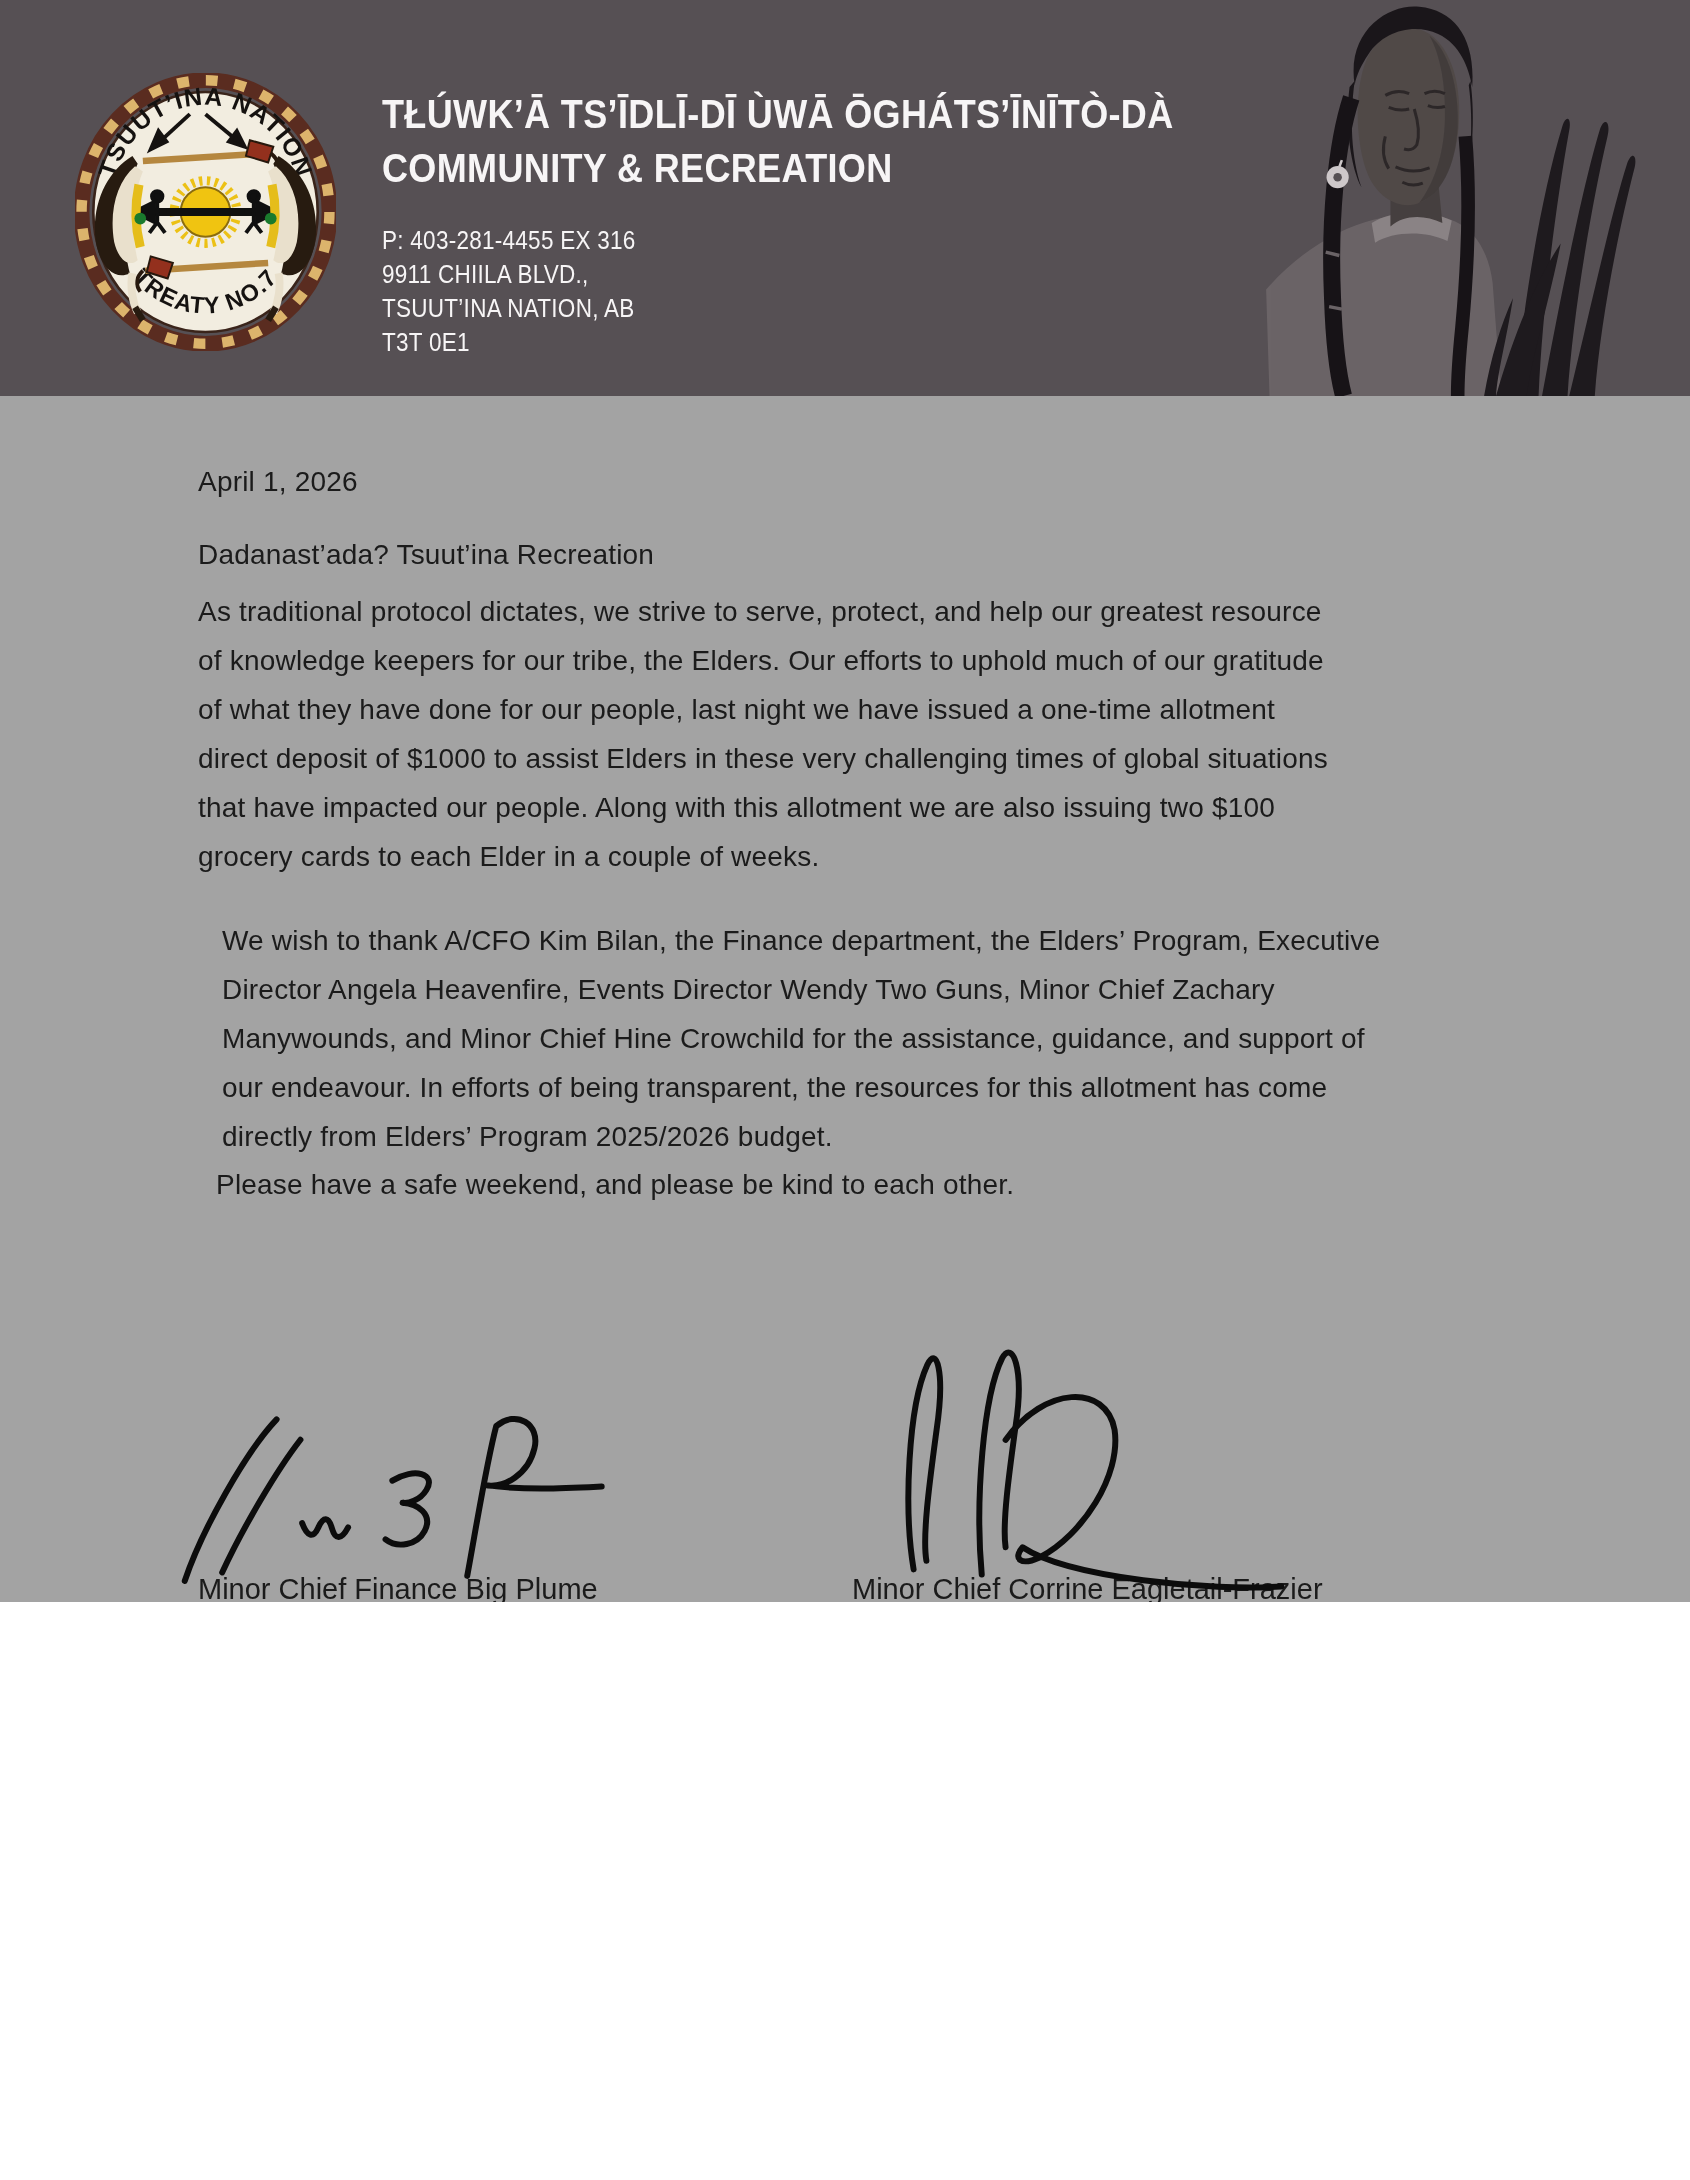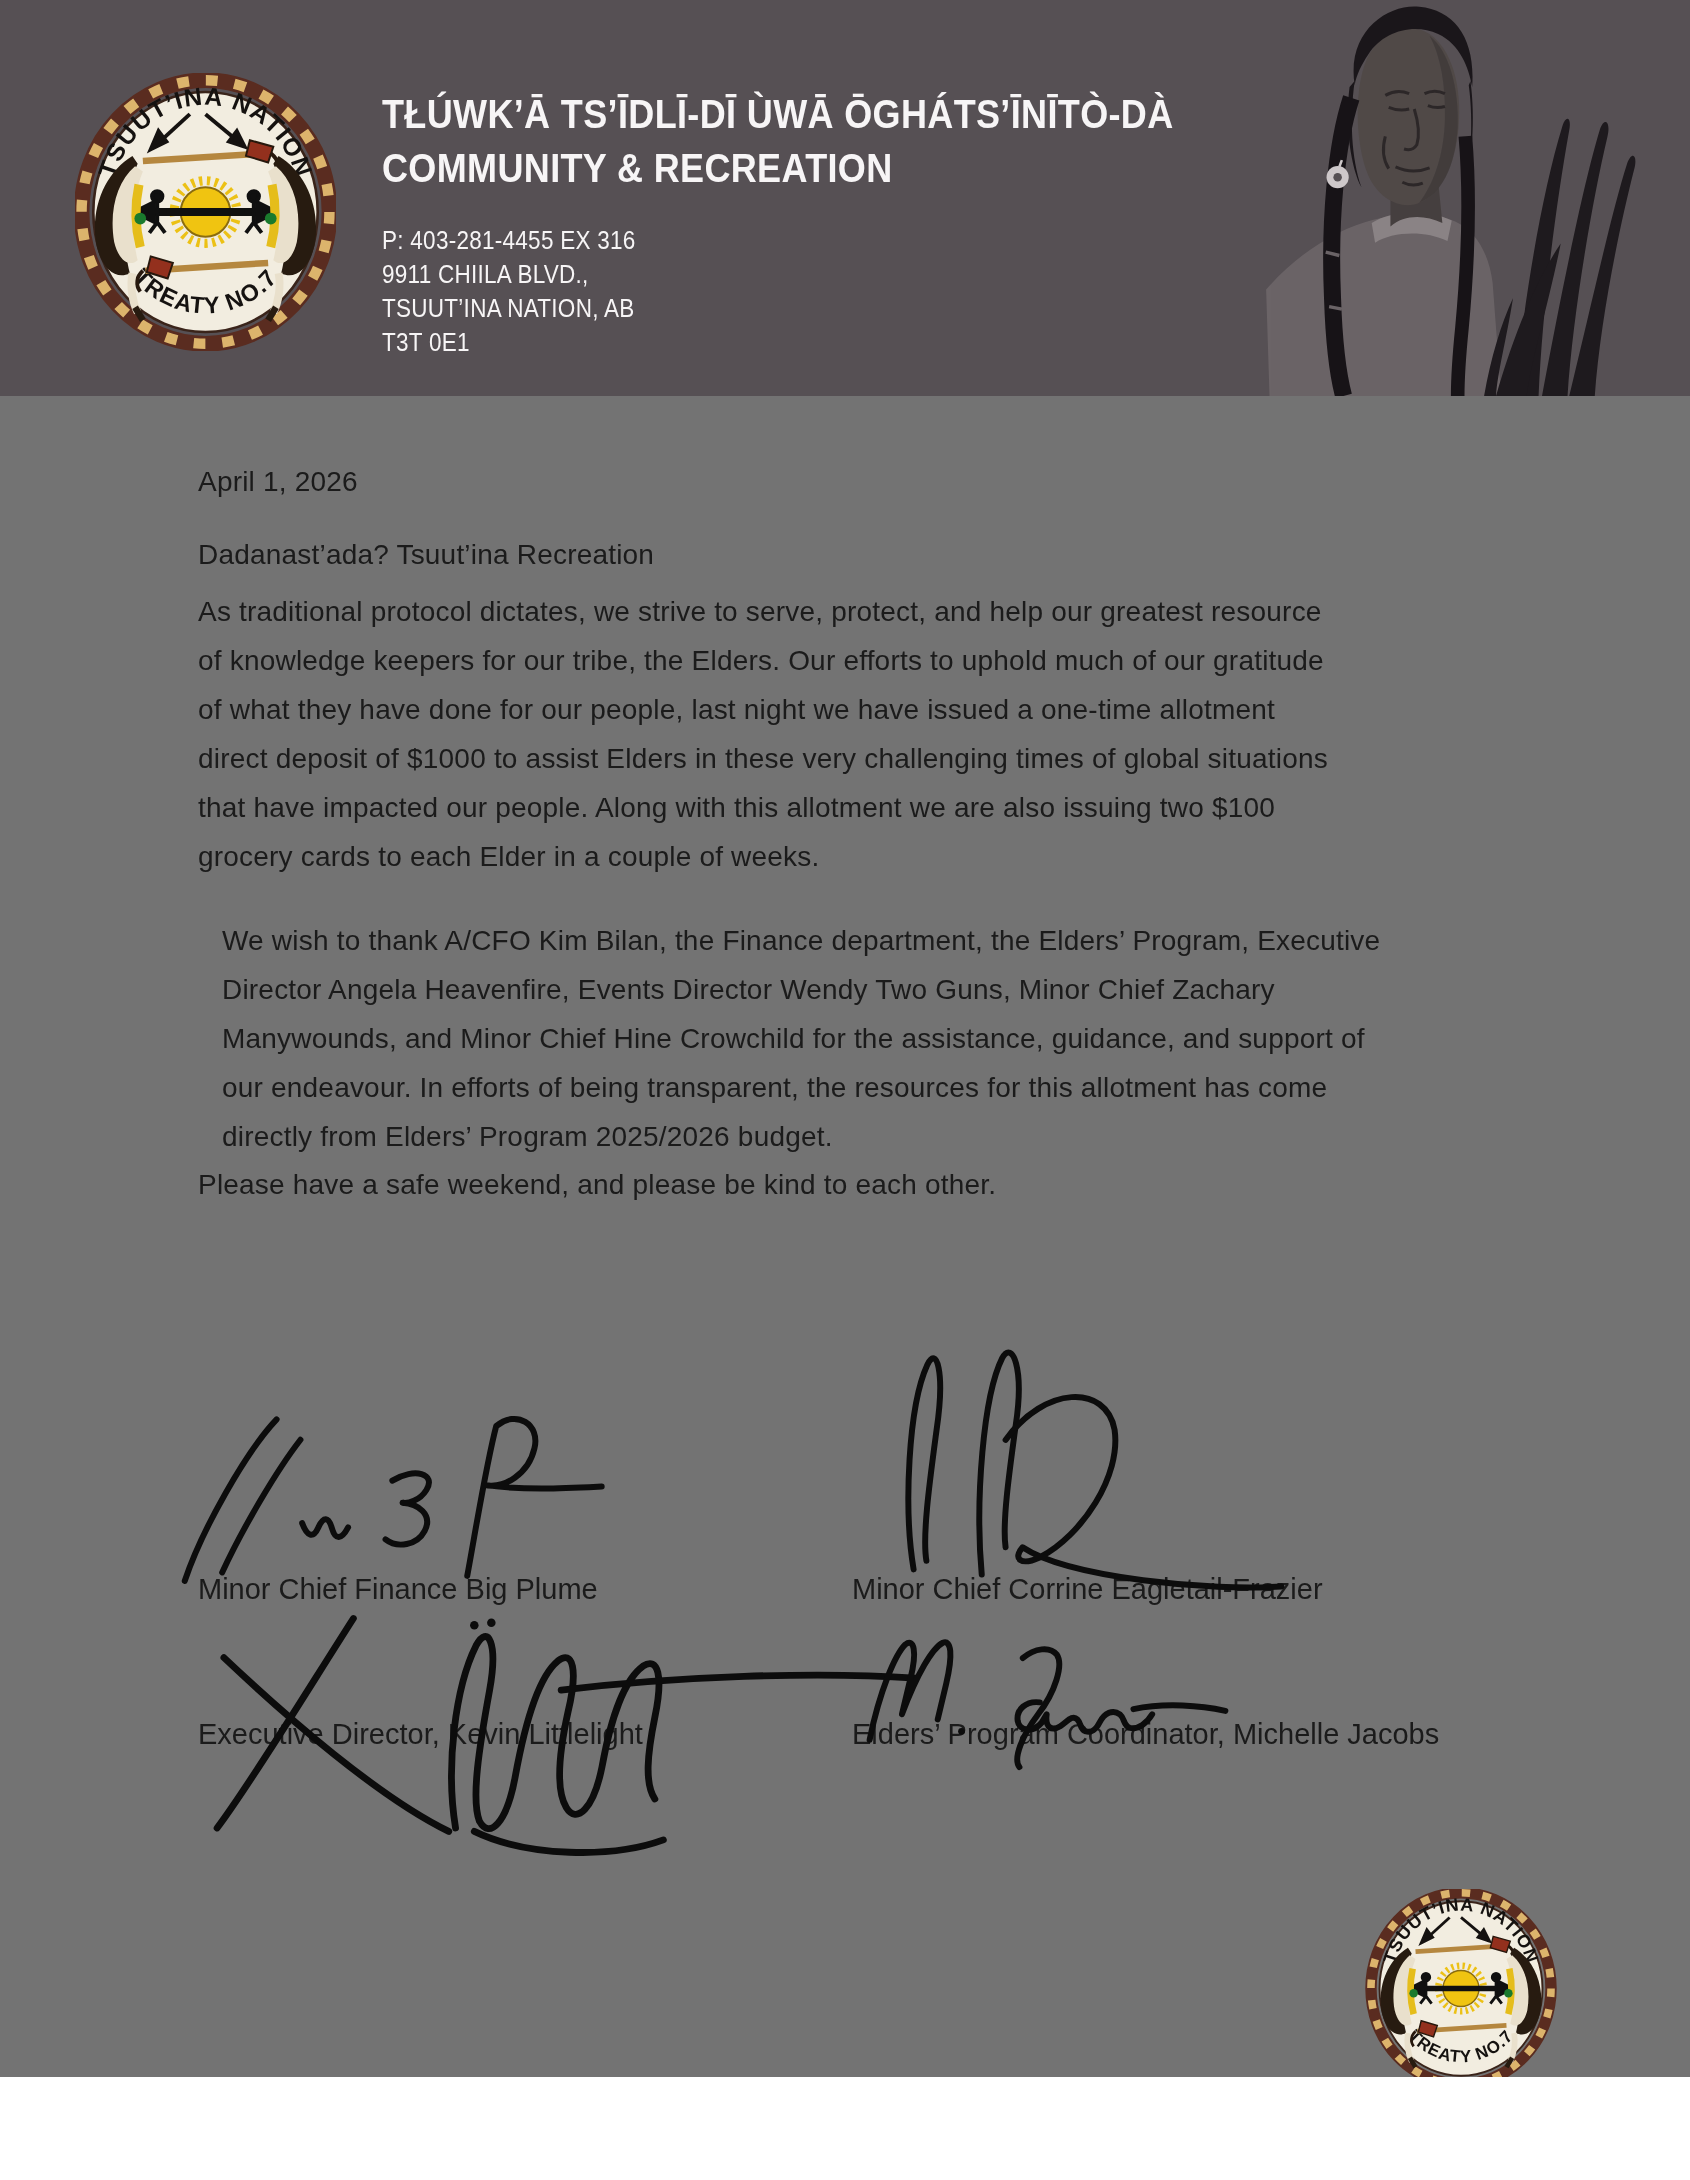--- a/index.html
+++ b/index.html
@@ -1,16 +1,16 @@
 <!DOCTYPE html>
 <html style="font-size:13.6px"><head>
 <meta charset="utf-8">
 <style>
   html,body{margin:0;padding:0;background:#ffffff;}
-  .page{position:relative;width:1691px;height:2077px;background:#737373;overflow:hidden;
+  .page{position:relative;width:1691px;height:1602px;background:#a3a3a3;overflow:hidden;
         font-family:"Liberation Sans",sans-serif;color:#1b1b1b;}
 
   
   .header{position:absolute;left:0;top:0;width:100%;height:396px;background:#565054;}
   .header-text{position:absolute;left:382px;top:87px;color:#f7f5f6;
                transform:scaleX(.9);transform-origin:left top;}
   .title-line{font-size:40px;font-weight:bold;line-height:54px;letter-spacing:0.4px;white-space:nowrap;}
   .contact{margin-top:28px;font-size:25px;line-height:34px;letter-spacing:0.3px;}
   .portrait{position:absolute;right:0;top:0;width:430px;height:396px;}
 
@@ -18,21 +18,21 @@
   .seal-top{position:absolute;left:75px;top:73px;width:261px;height:278px;}
   .seal-bottom{position:absolute;left:1363px;top:1889px;width:196px;height:199px;}
 
   
   .tblock{position:absolute;left:198px;width:1380px;font-size:28px;line-height:49px;
           letter-spacing:0.2px;white-space:pre-line;color:#1b1b1b;}
   .b-date{top:457px;}
   .b-greeting{top:530px;}
   .b-para1{top:587px;}
   .b-para2{top:916px;margin-left:24px;}
-  .b-para3{top:1160px;}
+  .b-para3{top:1160px;margin-left:18px;}
   .b-closing{top:1233px;}
   .b-portfolio{top:1367px;}
 
   
   .sig-label{position:absolute;font-size:29px;white-space:nowrap;color:#1b1b1b;}
   .lbl-1{left:198px;top:1573px;}
   .lbl-2{left:852px;top:1573px;}
   .lbl-3{left:198px;top:1718px;}
   .lbl-4{left:852px;top:1718px;}
   .sig-svg{position:absolute;z-index:3;}

